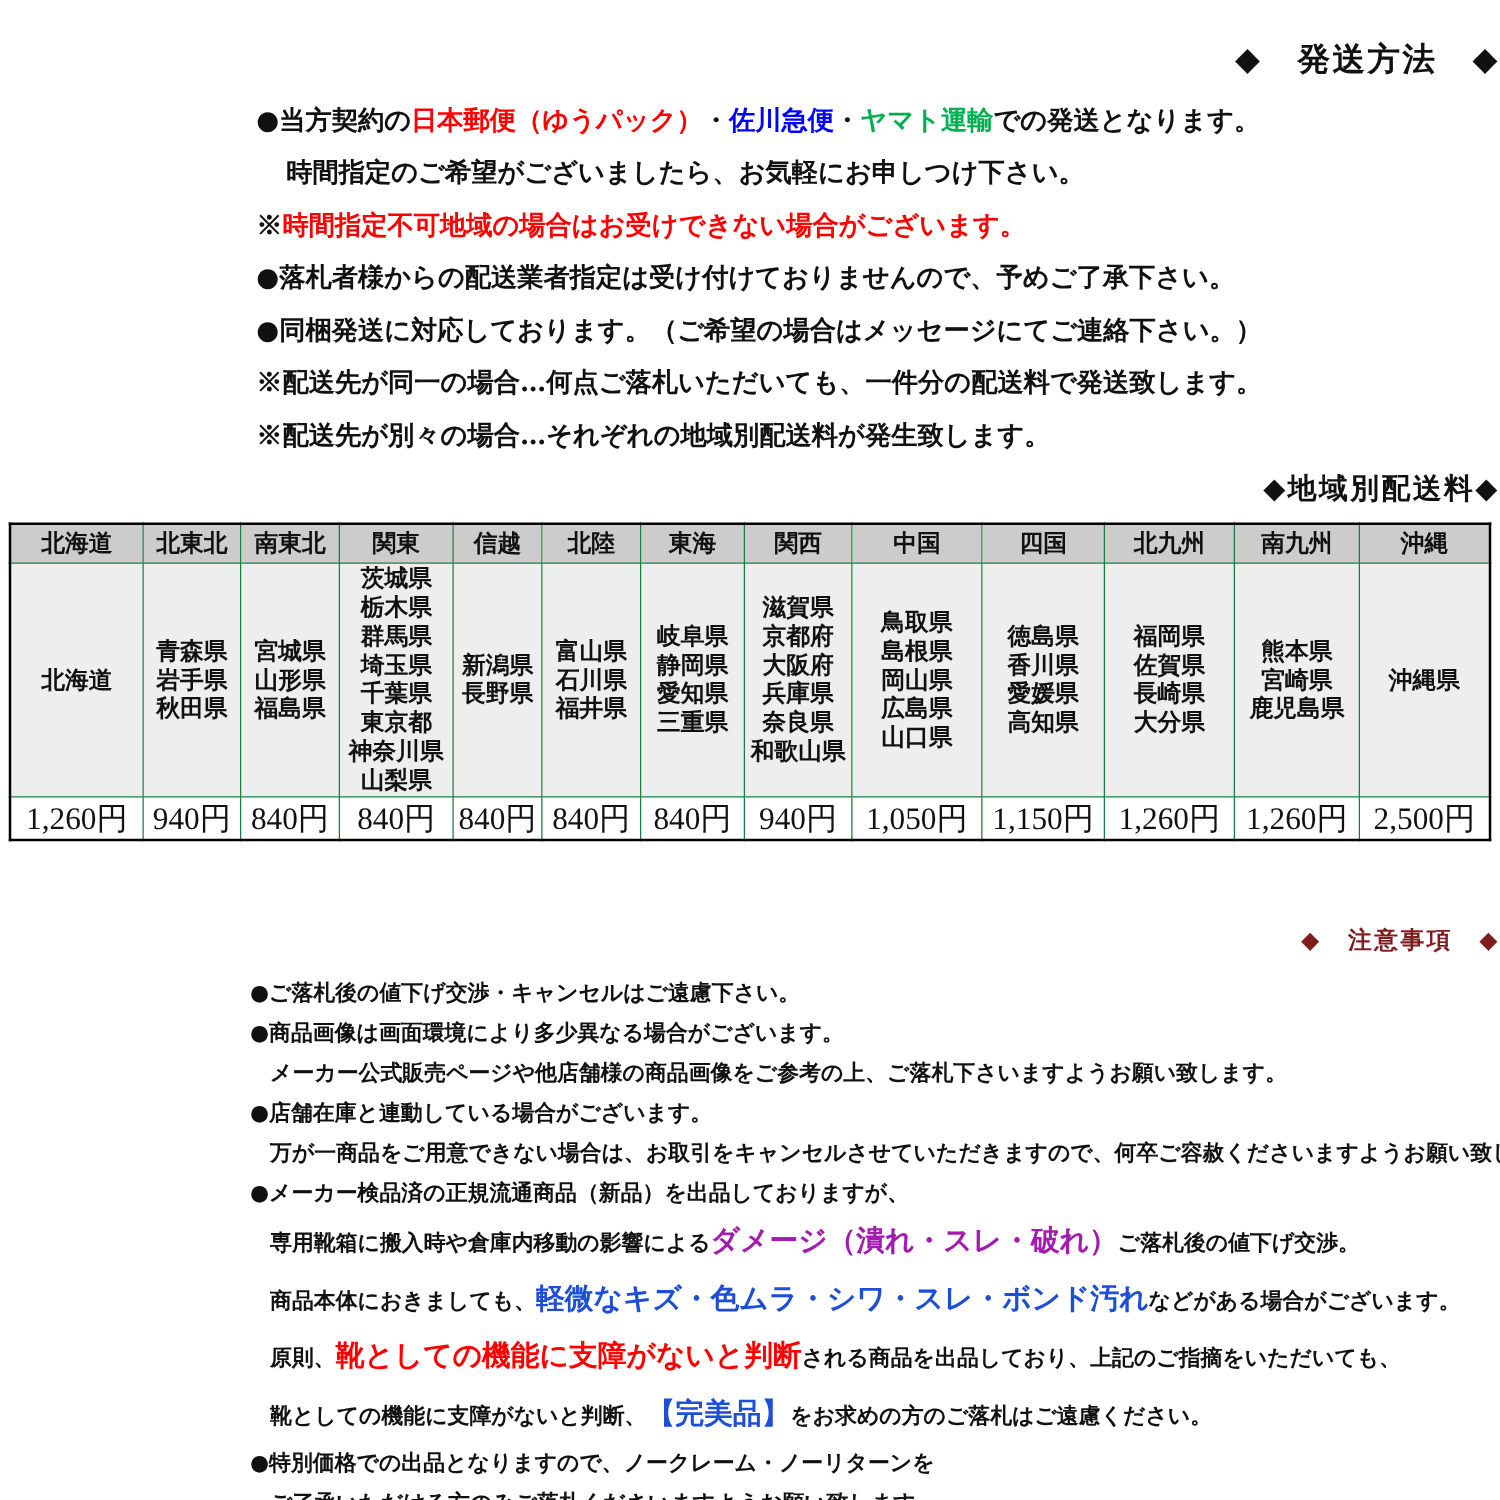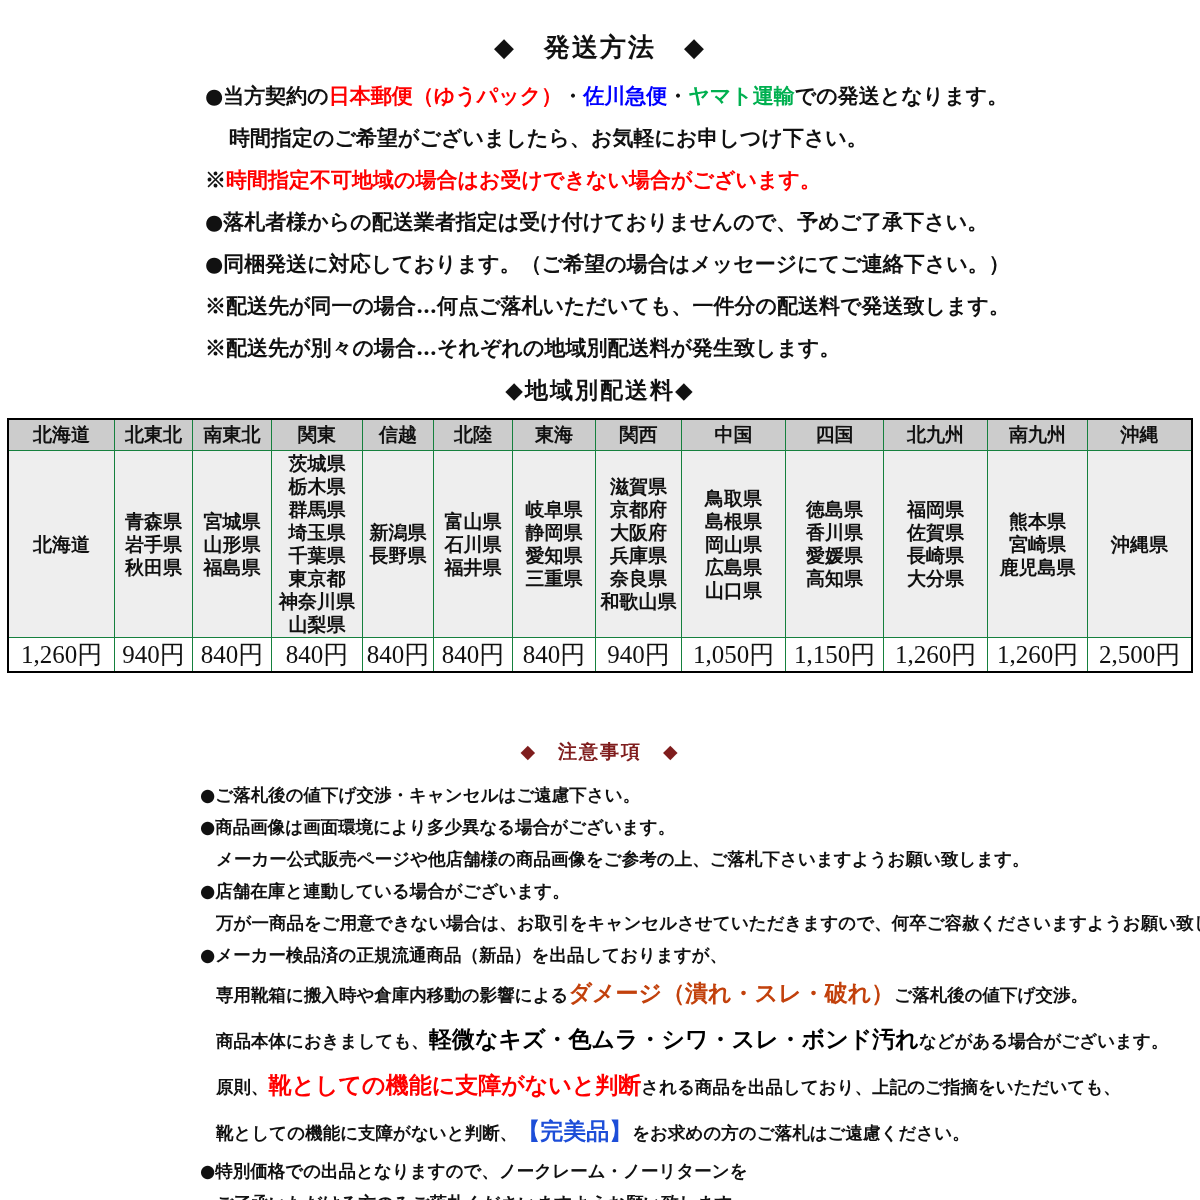--- a/index.html
+++ b/index.html
@@ -5,21 +5,21 @@
   html,body { margin:0; padding:0; background:#ffffff; }
   body {
     width:1200px; height:1200px; overflow:hidden;
     font-family:"DejaVu Serif","Liberation Serif",serif;
     color:#111111;
   }
   .page { position:relative; width:1200px; height:1200px; }
 
   
   .sec-title {
-    text-align:center; font-weight:bold; letter-spacing:2px;
+    text-align:right; font-weight:bold; letter-spacing:2px;
     white-space:nowrap;
   }
   #shipping-title { font-size:26px; padding-top:30px; }
   #fee-title      { font-size:23px; margin-top:6px; }
   #notes-title    { font-size:19px; margin-top:66px; color:#7f1d1d; }
 
   
   #shipping-lines { margin:10px 0 0 205px; }
   .ship-line {
     font-size:21px; font-weight:bold; line-height:42px; white-space:nowrap;
@@ -162,21 +162,21 @@
 
   <div id="notes-title" class="sec-title">◆　注意事項　◆</div>
 
   <div id="notes-lines">
       <div class="note-line"><span class="seg" style="color: rgb(17, 17, 17);">●ご落札後の値下げ交渉・キャンセルはご遠慮下さい。</span></div>
       <div class="note-line"><span class="seg" style="color: rgb(17, 17, 17);">●商品画像は画面環境により多少異なる場合がございます。</span></div>
       <div class="note-line indent"><span class="seg" style="color: rgb(17, 17, 17);">メーカー公式販売ページや他店舗様の商品画像をご参考の上、ご落札下さいますようお願い致します。</span></div>
       <div class="note-line"><span class="seg" style="color: rgb(17, 17, 17);">●店舗在庫と連動している場合がございます。</span></div>
       <div class="note-line indent"><span class="seg" style="color: rgb(17, 17, 17);">万が一商品をご用意できない場合は、お取引をキャンセルさせていただきますので、何卒ご容赦くださいますようお願い致します。</span></div>
       <div class="note-line"><span class="seg" style="color: rgb(17, 17, 17);">●メーカー検品済の正規流通商品（新品）を出品しておりますが、</span></div>
-      <div class="note-line indent tall"><span class="seg" style="color: rgb(17, 17, 17);">専用靴箱に搬入時や倉庫内移動の影響による</span><span class="seg big" style="color: #c2410c;">ダメージ（潰れ・スレ・破れ）</span><span class="seg" style="color: rgb(17, 17, 17);">ご落札後の値下げ交渉。</span></div>
-      <div class="note-line indent tall"><span class="seg" style="color: rgb(17, 17, 17);">商品本体におきましても、</span><span class="seg big" style="color: #000000;">軽微なキズ・色ムラ・シワ・スレ・ボンド汚れ</span><span class="seg" style="color: rgb(17, 17, 17);">などがある場合がございます。</span></div>
+      <div class="note-line indent tall"><span class="seg" style="color: rgb(17, 17, 17);">専用靴箱に搬入時や倉庫内移動の影響による</span><span class="seg big" style="color: #a21caf;">ダメージ（潰れ・スレ・破れ）</span><span class="seg" style="color: rgb(17, 17, 17);">ご落札後の値下げ交渉。</span></div>
+      <div class="note-line indent tall"><span class="seg" style="color: rgb(17, 17, 17);">商品本体におきましても、</span><span class="seg big" style="color: #1d4ed8;">軽微なキズ・色ムラ・シワ・スレ・ボンド汚れ</span><span class="seg" style="color: rgb(17, 17, 17);">などがある場合がございます。</span></div>
       <div class="note-line indent tall"><span class="seg" style="color: rgb(17, 17, 17);">原則、</span><span class="seg big" style="color: rgb(255, 0, 0);">靴としての機能に支障がないと判断</span><span class="seg" style="color: rgb(17, 17, 17);">される商品を出品しており、上記のご指摘をいただいても、</span></div>
       <div class="note-line indent tall"><span class="seg" style="color: rgb(17, 17, 17);">靴としての機能に支障がないと判断、</span><span class="seg big" style="color: #1d4ed8;">【完美品】</span><span class="seg" style="color: rgb(17, 17, 17);">をお求めの方のご落札はご遠慮ください。</span></div>
       <div class="note-line"><span class="seg" style="color: rgb(17, 17, 17);">●特別価格での出品となりますので、ノークレーム・ノーリターンを</span></div>
       <div class="note-line indent"><span class="seg" style="color: rgb(17, 17, 17);">ご了承いただける方のみご落札くださいますようお願い致します。</span></div>
     </div>
 
 </div>
 
 </body></html>

